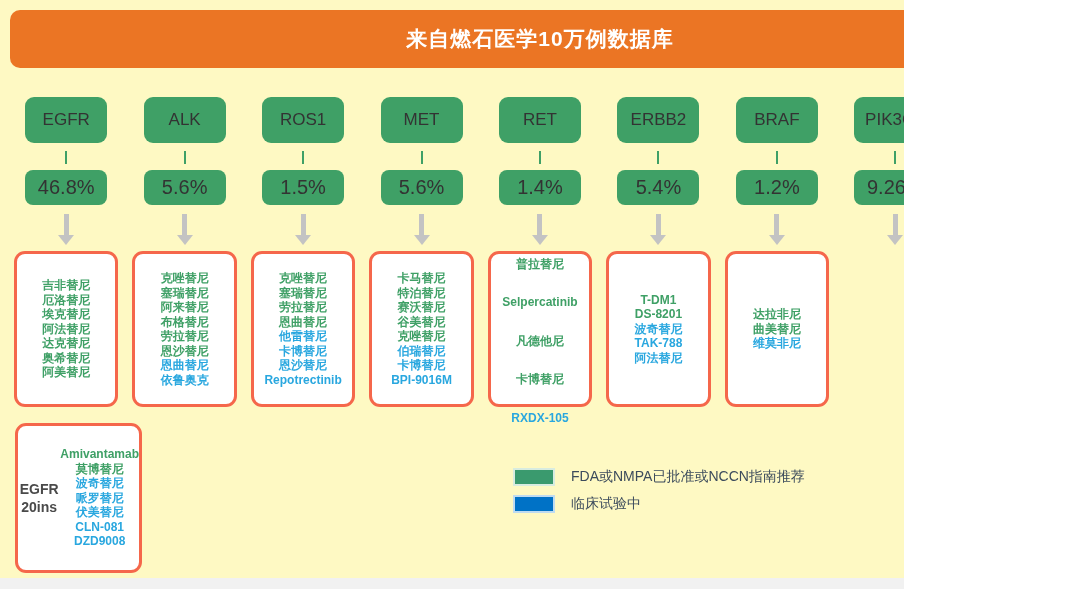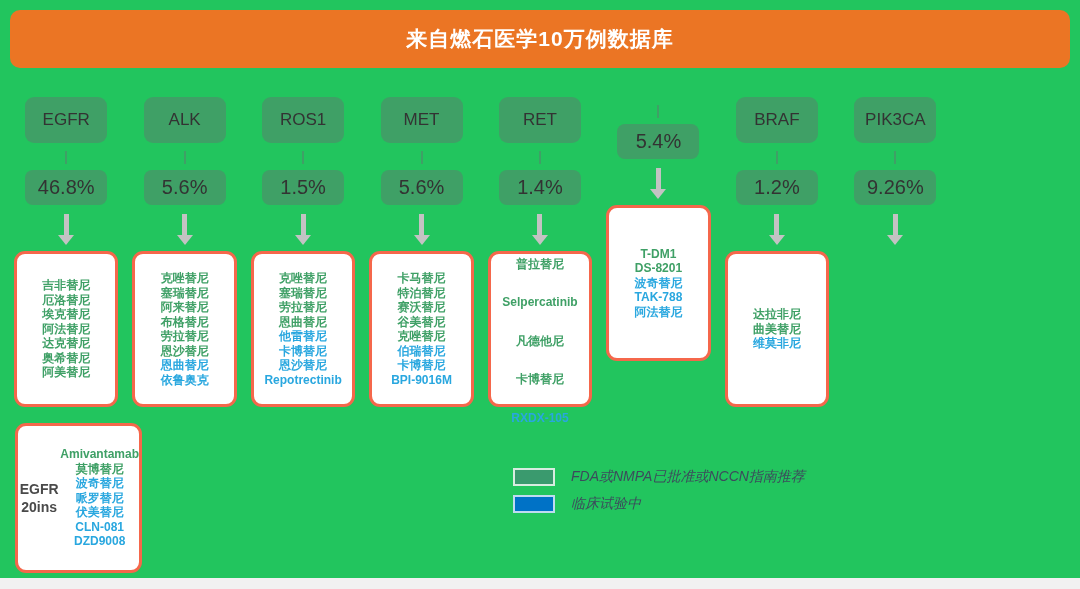--- a/index.html
+++ b/index.html
@@ -1,16 +1,16 @@
 <!DOCTYPE html>
 <html><head>
 <meta charset="utf-8">
 <style>
   html,body{margin:0;padding:0;background:#ffffff;font-family:"Liberation Sans","DejaVu Sans",sans-serif;}
-  .page{position:relative;width:1080px;height:589px;background:#22c55e;overflow:hidden;}
+  .page{position:relative;width:904px;height:589px;background:#fef9c3;overflow:hidden;}
 
   .banner{position:absolute;left:10px;top:10px;width:1060px;height:58px;background:#EB7524;border-radius:10px;
           display:flex;align-items:center;justify-content:center;color:#ffffff;font-size:21px;font-weight:bold;letter-spacing:1px;}
 
   .columns{position:absolute;left:14px;top:97px;width:1052px;display:grid;grid-template-columns:repeat(9,1fr);column-gap:14px;}
   .col{display:flex;flex-direction:column;align-items:center;}
   .gene-box{width:82px;height:46px;background:#3FA066;border-radius:9px;display:flex;align-items:center;justify-content:center;
             font-size:17px;color:#333333;}
   .connector{width:2px;height:13px;background:#3FA066;margin:8px 0 6px;}
   .freq-box{width:82px;height:35px;background:#3FA066;border-radius:8px;display:flex;align-items:center;justify-content:center;
@@ -26,21 +26,21 @@
   .drug.approved{color:#3FA066;}
   .drug.trial{color:#29A7DF;}
 
   .extra-box{position:absolute;left:15px;top:423px;width:127px;height:150px;box-sizing:border-box;
              border:3px solid #F5674B;border-radius:11px;background:#ffffff;
              display:flex;flex-direction:row;align-items:center;justify-content:center;
              font-weight:bold;font-size:12px;line-height:14.5px;text-align:center;}
   .extra-title{color:#4a4a4a;font-size:14px;line-height:18px;font-weight:bold;margin-bottom:1px;}
 
   .legend{position:absolute;left:513px;top:468px;display:flex;flex-direction:column;gap:9px;}
-  .legend-row{display:flex;align-items:center;gap:16px;font-style:italic;}
+  .legend-row{display:flex;align-items:center;gap:16px;}
   .swatch{width:42px;height:18px;box-sizing:border-box;}
   .swatch.green{background:#3A9A6E;border:2px solid #D8ECE0;}
   .swatch.blue{background:#0072C6;border:2px solid #BFDBF0;}
   .legend-label{font-size:14px;color:#3C4B5C;}
 
   .bottom-strip{position:absolute;left:0;bottom:0;width:1080px;height:11px;background:#f1f1f1;}
 </style>
 </head>
 <body>
 
@@ -140,20 +140,21 @@
       <div class="drug-box narrow">
           <div class="drug approved">普拉替尼</div>
           <div class="drug approved">Selpercatinib</div>
           <div class="drug approved">凡德他尼</div>
           <div class="drug approved">卡博替尼</div>
           <div class="drug trial">RXDX-105</div>
         </div>
     </div>
 
     <div class="col">
+      <div class="gene-box">ERBB2</div>
       <div class="connector"></div>
       <div class="freq-box">5.4%</div>
       <div class="arrow">
           <div class="stem"></div>
           <div class="head"></div>
         </div>
       <div class="drug-box">
           <div class="drug approved">T-DM1</div>
           <div class="drug approved">DS-8201</div>
           <div class="drug trial">波奇替尼</div>

